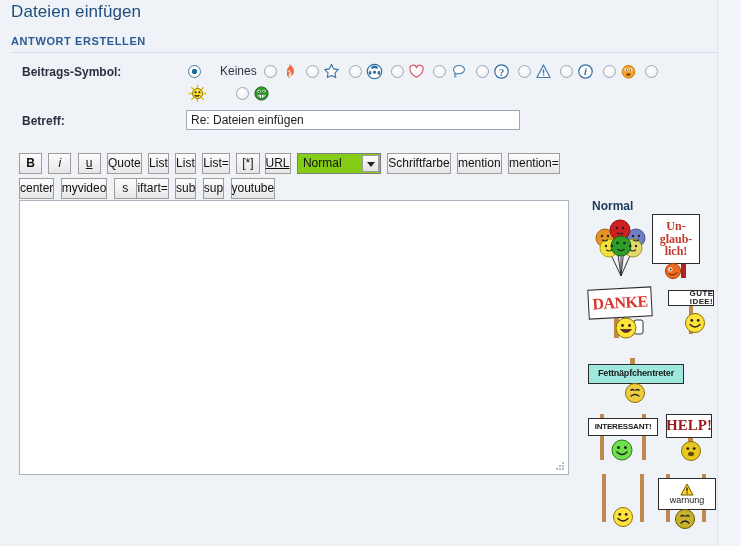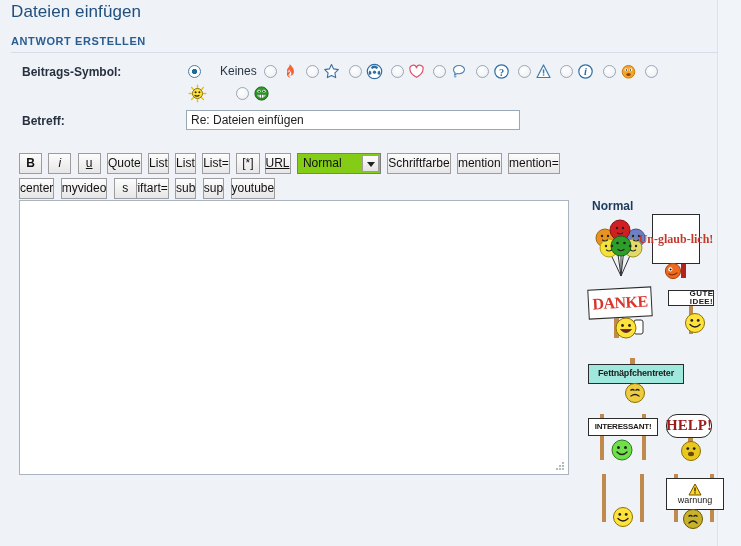--- a/index.html
+++ b/index.html
@@ -360,21 +360,21 @@
             <path d="M39.5 34q2.5 2 5 0"></path>
           <path d="M11.5 24q2.5 2 5 0"></path>
             <path d="M42.5 24q2.5 2 5 0"></path>
             <path d="M26.5 17q2.5 2 5 0"></path>
         </g>
       </svg>
     </div>
 
     <div class="sm" style="left:64px;top:0px;width:58px;height:68px;">
       <div class="post" style="left:31px;top:28px;width:5px;height:36px;background:#b22222;"></div>
-      <div class="sign" style="left:2px;top:0px;width:48px;height:50px;flex-direction:row;font-family:'Liberation Serif',serif;color:#c0392b;font-size:12px;">
+      <div class="sign" style="left:2px;top:0px;width:48px;height:50px;flex-direction:column;font-family:'Liberation Serif',serif;color:#c0392b;font-size:12px;">
         <span>Un-</span>
         <span>glaub-</span>
         <span>lich!</span>
       </div>
       <svg style="position:absolute;left:14px;top:48px;" width="18" height="18" viewBox="0 0 18 18">
         <circle cx="9" cy="9" r="7.6" fill="#ef6a1f" stroke="#a8410a"></circle>
         <circle cx="6.4" cy="7.4" r="2.1" fill="#fff"></circle>
           <circle cx="6.6" cy="7.6" r="1" fill="#111"></circle>
         <path d="M5 12q4 2 8-1" stroke="#8a3406" stroke-width="1.3" fill="none" stroke-linecap="round"></path>
       </svg>
@@ -420,41 +420,41 @@
       <svg style="position:absolute;left:22px;top:28px;" width="24" height="24" viewBox="0 0 24 24">
         <circle cx="12" cy="12" r="10" fill="#6fe04a" stroke="#2d7a1c"></circle>
         <circle cx="8.5" cy="9.5" r="1.5" fill="#222"></circle>
           <circle cx="15.5" cy="9.5" r="1.5" fill="#222"></circle>
         <path d="M7 14q5 5 10 0" stroke="#222" stroke-width="1.4" fill="none" stroke-linecap="round"></path>
       </svg>
     </div>
 
     <div class="sm" style="left:80px;top:196px;width:52px;height:56px;">
       <div class="post" style="left:22px;top:4px;width:5px;height:46px;"></div>
-      <div class="sign" style="left:0px;top:4px;width:46px;height:24px;font-family:'Liberation Serif',serif;color:#9b1b1b;font-size:15px;border-radius:11px;">HELP!</div>
+      <div class="sign" style="left:0px;top:4px;width:46px;height:24px;font-family:'Liberation Serif',serif;color:#9b1b1b;font-size:15px;">HELP!</div>
       <svg style="position:absolute;left:14px;top:30px;" width="22" height="22" viewBox="0 0 22 22">
         <circle cx="11" cy="11" r="9.5" fill="#e8c81f" stroke="#8a7200"></circle>
         <circle cx="7.8" cy="8.6" r="1.4" fill="#222"></circle>
           <circle cx="14.2" cy="8.6" r="1.4" fill="#222"></circle>
         <ellipse cx="11" cy="14" rx="3" ry="2.2" fill="#6b4a00"></ellipse>
       </svg>
     </div>
 
     <div class="sm" style="left:6px;top:258px;width:64px;height:58px;">
       <div class="post" style="left:10px;top:2px;width:4px;height:48px;"></div>
       <div class="post" style="left:48px;top:2px;width:4px;height:48px;"></div>
       <svg style="position:absolute;left:20px;top:34px;" width="22" height="22" viewBox="0 0 22 22">
         <circle cx="11" cy="11" r="9.5" fill="#ffe23a" stroke="#8a7200"></circle>
         <circle cx="7.8" cy="8.4" r="1.4" fill="#222"></circle>
           <circle cx="14.2" cy="8.4" r="1.4" fill="#222"></circle>
         <path d="M6 12.5q5 5 10 0" stroke="#222" stroke-width="1.4" fill="none" stroke-linecap="round"></path>
       </svg>
     </div>
 
-    <div class="sm" style="left:80px;top:258px;width:60px;height:58px;">
+    <div class="sm" style="left:72px;top:258px;width:60px;height:58px;">
       <div class="post" style="left:8px;top:2px;width:4px;height:48px;"></div>
       <div class="post" style="left:44px;top:2px;width:4px;height:48px;"></div>
       <div class="sign" style="left:0px;top:6px;width:58px;height:32px;flex-direction:column;font-size:9px;font-weight:normal;">
         <svg width="14" height="13" viewBox="0 0 14 13">
           <path d="M7 1l6 11H1z" fill="#ffd42a" stroke="#6b5500" stroke-width="1" stroke-linejoin="round"></path>
           <rect x="6.3" y="4.5" width="1.4" height="4" fill="#3a2f00"></rect>
             <rect x="6.3" y="9.3" width="1.4" height="1.3" fill="#3a2f00"></rect>
         </svg>
         <span>warnung</span>
       </div>

